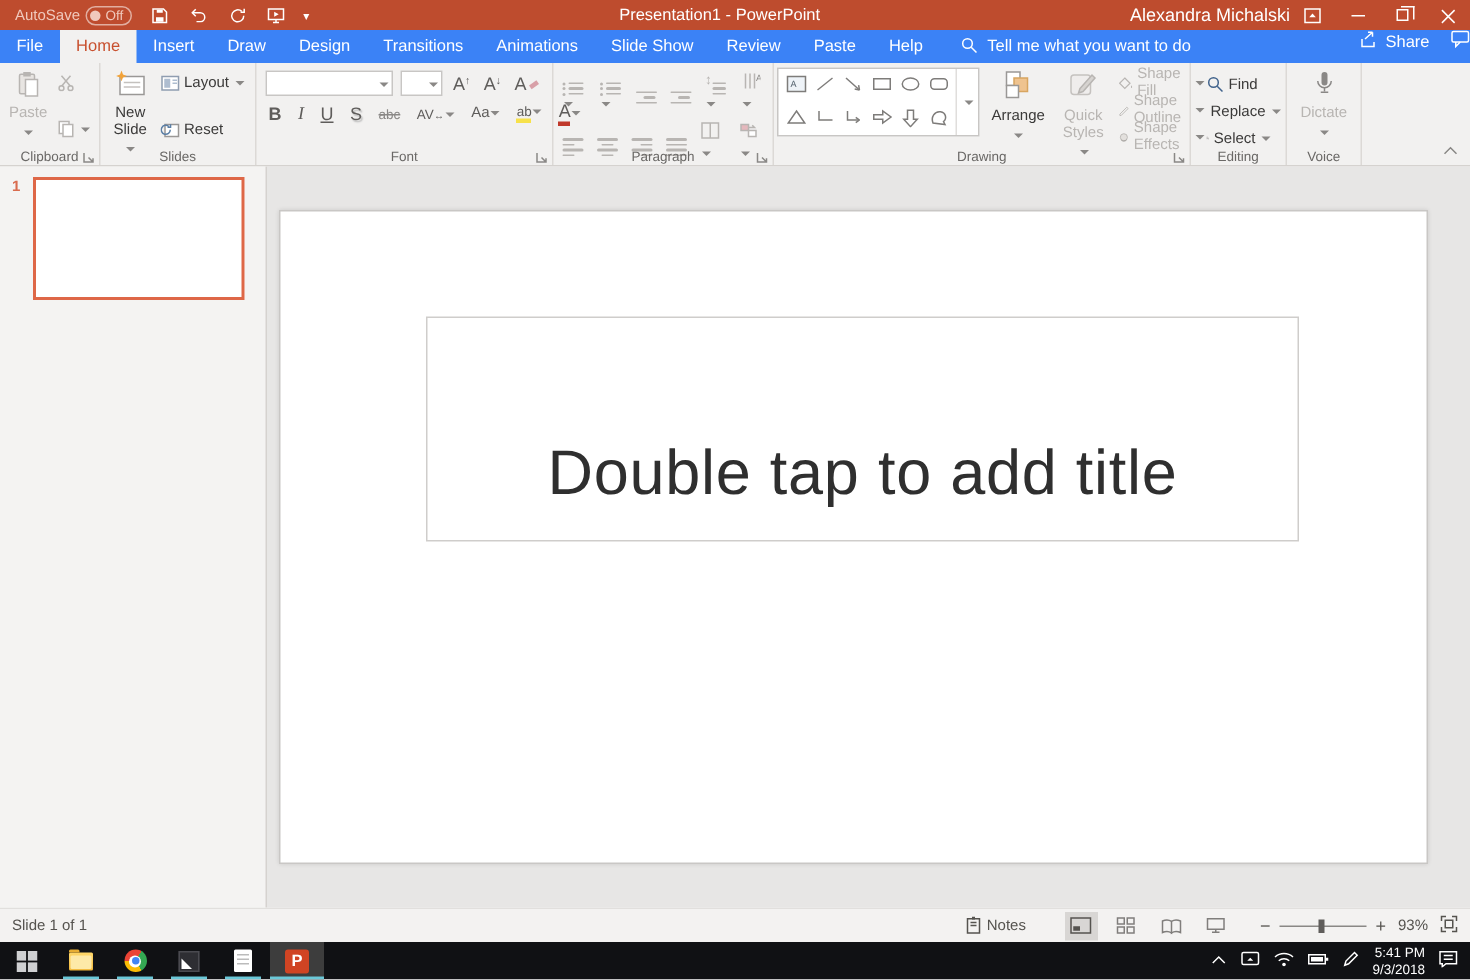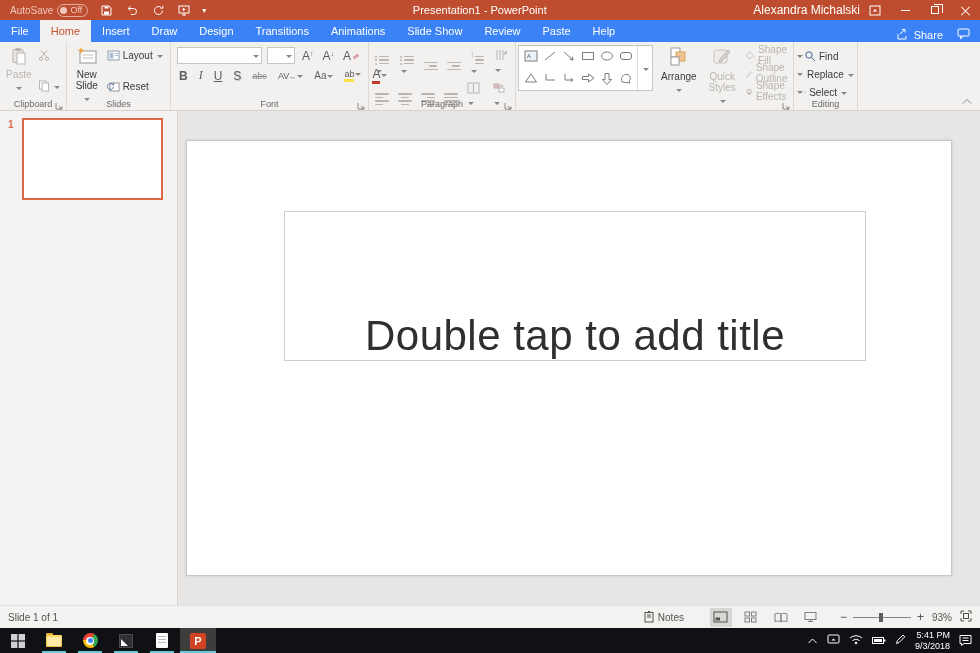--- a/index.html
+++ b/index.html
@@ -25,21 +25,21 @@
   .close-glyph { position:relative; width:9px; height:9px; display:block; }
   .close-glyph::before,.close-glyph::after { content:""; position:absolute; left:4px; top:-1px; width:1px; height:12px; background:#fff; }
   .close-glyph::before { transform:rotate(45deg); } .close-glyph::after { transform:rotate(-45deg); }
 
   
   .tabrow { height:22px; background:#3b82f6; display:flex; align-items:stretch; color:#fff; flex:0 0 auto; }
   .tabs { display:flex; }
   .tab { padding:0 11px; display:flex; align-items:center; font-size:11px; cursor:default; }
   .tab.active { background:#f2f1f0; color:#c8502e; }
   .tellme { display:flex; align-items:center; gap:6px; margin-left:14px; font-size:11px; color:#fff; }
-  .tabrow-right { margin-left:auto; display:flex; align-items:flex-end; gap:14px; padding-right:10px; }
+  .tabrow-right { margin-left:auto; display:flex; align-items:flex-start; gap:14px; }
   .share-btn { display:flex; align-items:center; gap:5px; font-size:11px; }
 
   
   .ribbon { height:69px; background:#f2f1f0; border-bottom:1px solid #d5d2cf; display:flex; position:relative; flex:0 0 auto; }
   .rgroup { position:relative; border-right:1px solid #dcd9d6; display:flex; flex-direction:column; padding:3px 2px 13px 2px; }
   .glabel { position:absolute; bottom:1px; left:0; right:0; text-align:center; font-size:9px; color:#6a6866; }
   .launcher { position:absolute; bottom:1px; right:2px; width:9px; height:9px; }
   .gbody { display:flex; flex:1; align-items:flex-start; }
   .bigbtn { display:flex; flex-direction:column; align-items:center; justify-content:flex-start; gap:2px; padding:2px 4px; font-size:10px; text-align:center; line-height:11px; }
   .smallcol { display:flex; flex-direction:column; justify-content:flex-start; gap:17px; padding:3px 2px; }
@@ -73,21 +73,21 @@
   .collapse { position:absolute; right:8px; bottom:3px; }
 
   
   .workspace { flex:1; display:flex; min-height:0; }
   .thumbpanel { width:178px; background:#f4f3f2; border-right:1px solid #d5d2cf; position:relative; flex:0 0 auto; }
   .thumb-num { position:absolute; left:8px; top:8px; font-size:10px; font-weight:bold; color:#d96c4f; }
   .thumb { position:absolute; left:22px; top:7px; width:141px; height:82px; background:#fff; border:2px solid #de6747; }
   .canvas { flex:1; background:#e7e6e5; position:relative; }
   .slide { position:absolute; left:8px; top:29px; width:766px; height:436px; background:#fff; border:1px solid #c9c7c5; box-shadow:0 0 3px rgba(0,0,0,.12); }
   .ph { position:absolute; left:97px; width:582px; border:1px solid #cfcdcb; }
-  .ph-title { top:70px; height:150px; display:flex; align-items:flex-end; justify-content:center; padding-bottom:0; }
+  .ph-title { top:70px; height:150px; display:flex; align-items:flex-end; justify-content:center; padding-bottom:21px; }
   .ph-title span { font-size:42px; font-weight:300; color:#2f2f2f; letter-spacing:.5px; }
   .ph-sub { top:225px; height:107px; display:flex; align-items:flex-start; justify-content:center; padding-top:5px; }
   .ph-sub span { font-size:19px; font-weight:300; color:#2f2f2f; }
 
   
   .statusbar { height:23px; background:#f3f2f1; border-top:1px solid #e1dfdd; display:flex; align-items:center; padding:0 8px; font-size:10px; color:#55534f; flex:0 0 auto; }
   .sb-right { margin-left:auto; display:flex; align-items:center; gap:8px; }
   .sb-notes { display:flex; align-items:center; gap:4px; margin-right:18px; }
   .viewbtn { width:22px; height:19px; display:inline-flex; align-items:center; justify-content:center; }
   .viewbtn.active { background:#d8d6d4; }
@@ -187,20 +187,29 @@
       <span class="tab">Insert</span>
       <span class="tab">Draw</span>
       <span class="tab">Design</span>
       <span class="tab">Transitions</span>
       <span class="tab">Animations</span>
       <span class="tab">Slide Show</span>
       <span class="tab">Review</span>
       <span class="tab">Paste</span>
       <span class="tab">Help</span>
     </div>
+    <div class="tellme">
+      <span>
+        <svg width="12" height="12" viewBox="0 0 12 12">
+            <circle cx="5" cy="5" r="3.2" fill="none" stroke="#fff"></circle>
+            <line x1="7.5" y1="7.5" x2="11" y2="11" stroke="#fff"></line>
+          </svg>
+      </span>
+      <span>Tell me what you want to do</span>
+    </div>
     <div class="tabrow-right">
       <span class="share-btn">
         <span>
           <svg width="13" height="12" viewBox="0 0 13 12">
               <path d="M2 6v5h8V8" fill="none" stroke="#fff"></path>
               <path d="M4 6 9 1.5M9 1.5v3M9 1.5H6" fill="none" stroke="#fff"></path>
             </svg>
         </span>
         <span>Share</span>
       </span>
@@ -528,20 +537,21 @@
           <span class="sbtn dis">
             <svg width="12" height="11" viewBox="0 0 12 11">
                 <circle cx="5.5" cy="5.5" r="4" fill="#e3e0dd" stroke="#b8b5b2"></circle>
                 <path d="M8.5 8.5a4 4 0 0 1-6 0" stroke="#9c9996" fill="none"></path>
               </svg>
             <span>Shape Effects</span>
               <span class="ddg"></span>
           </span>
         </div>
       </div>
+      <span class="glabel">Drawing</span>
       <span class="launcher">
         <svg width="8" height="8" viewBox="0 0 8 8">
             <path d="M1 1v6h6M4 4l3 3M7 4.5V7H4.5" fill="none" stroke="#8a8886"></path>
           </svg>
       </span>
     </div>
 
     <div class="rgroup" style="width:64px;">
       <div class="editcol">
         <span class="sbtn">
@@ -564,20 +574,37 @@
           <svg width="12" height="12" viewBox="0 0 12 12">
               <path d="M3.5 1.5 9.5 7l-2.8.3 1.7 2.8-1.3.8-1.7-2.9-1.9 2z" fill="#fff" stroke="#6e6c6a"></path>
             </svg>
           <span>Select</span>
             <span class="ddg"></span>
         </span>
       </div>
       <span class="glabel">Editing</span>
     </div>
 
+    <div class="rgroup" style="width:50px;">
+      <div class="gbody" style="justify-content:center;width:100%;">
+        <div class="bigbtn dis">
+          <span>
+            <svg width="14" height="18" viewBox="0 0 14 18">
+                <rect x="5" y="1" width="4" height="9" rx="2" fill="#8a8886"></rect>
+                <path d="M2.5 7a4.5 4.5 0 0 0 9 0" fill="none" stroke="#8a8886"></path>
+                <line x1="7" y1="11.5" x2="7" y2="14" stroke="#8a8886"></line>
+                <line x1="4.5" y1="14.5" x2="9.5" y2="14.5" stroke="#8a8886"></line>
+              </svg>
+          </span>
+          <span>Dictate</span>
+          <span class="ddg"></span>
+        </div>
+      </div>
+      <span class="glabel">Voice</span>
+    </div>
 
     <span class="collapse">
       <svg width="10" height="7" viewBox="0 0 10 7">
           <polyline points="1,5.5 5,1.5 9,5.5" fill="none" stroke="#8a8886"></polyline>
         </svg>
     </span>
   </div>
 
   <div class="workspace">
     <div class="thumbpanel">

